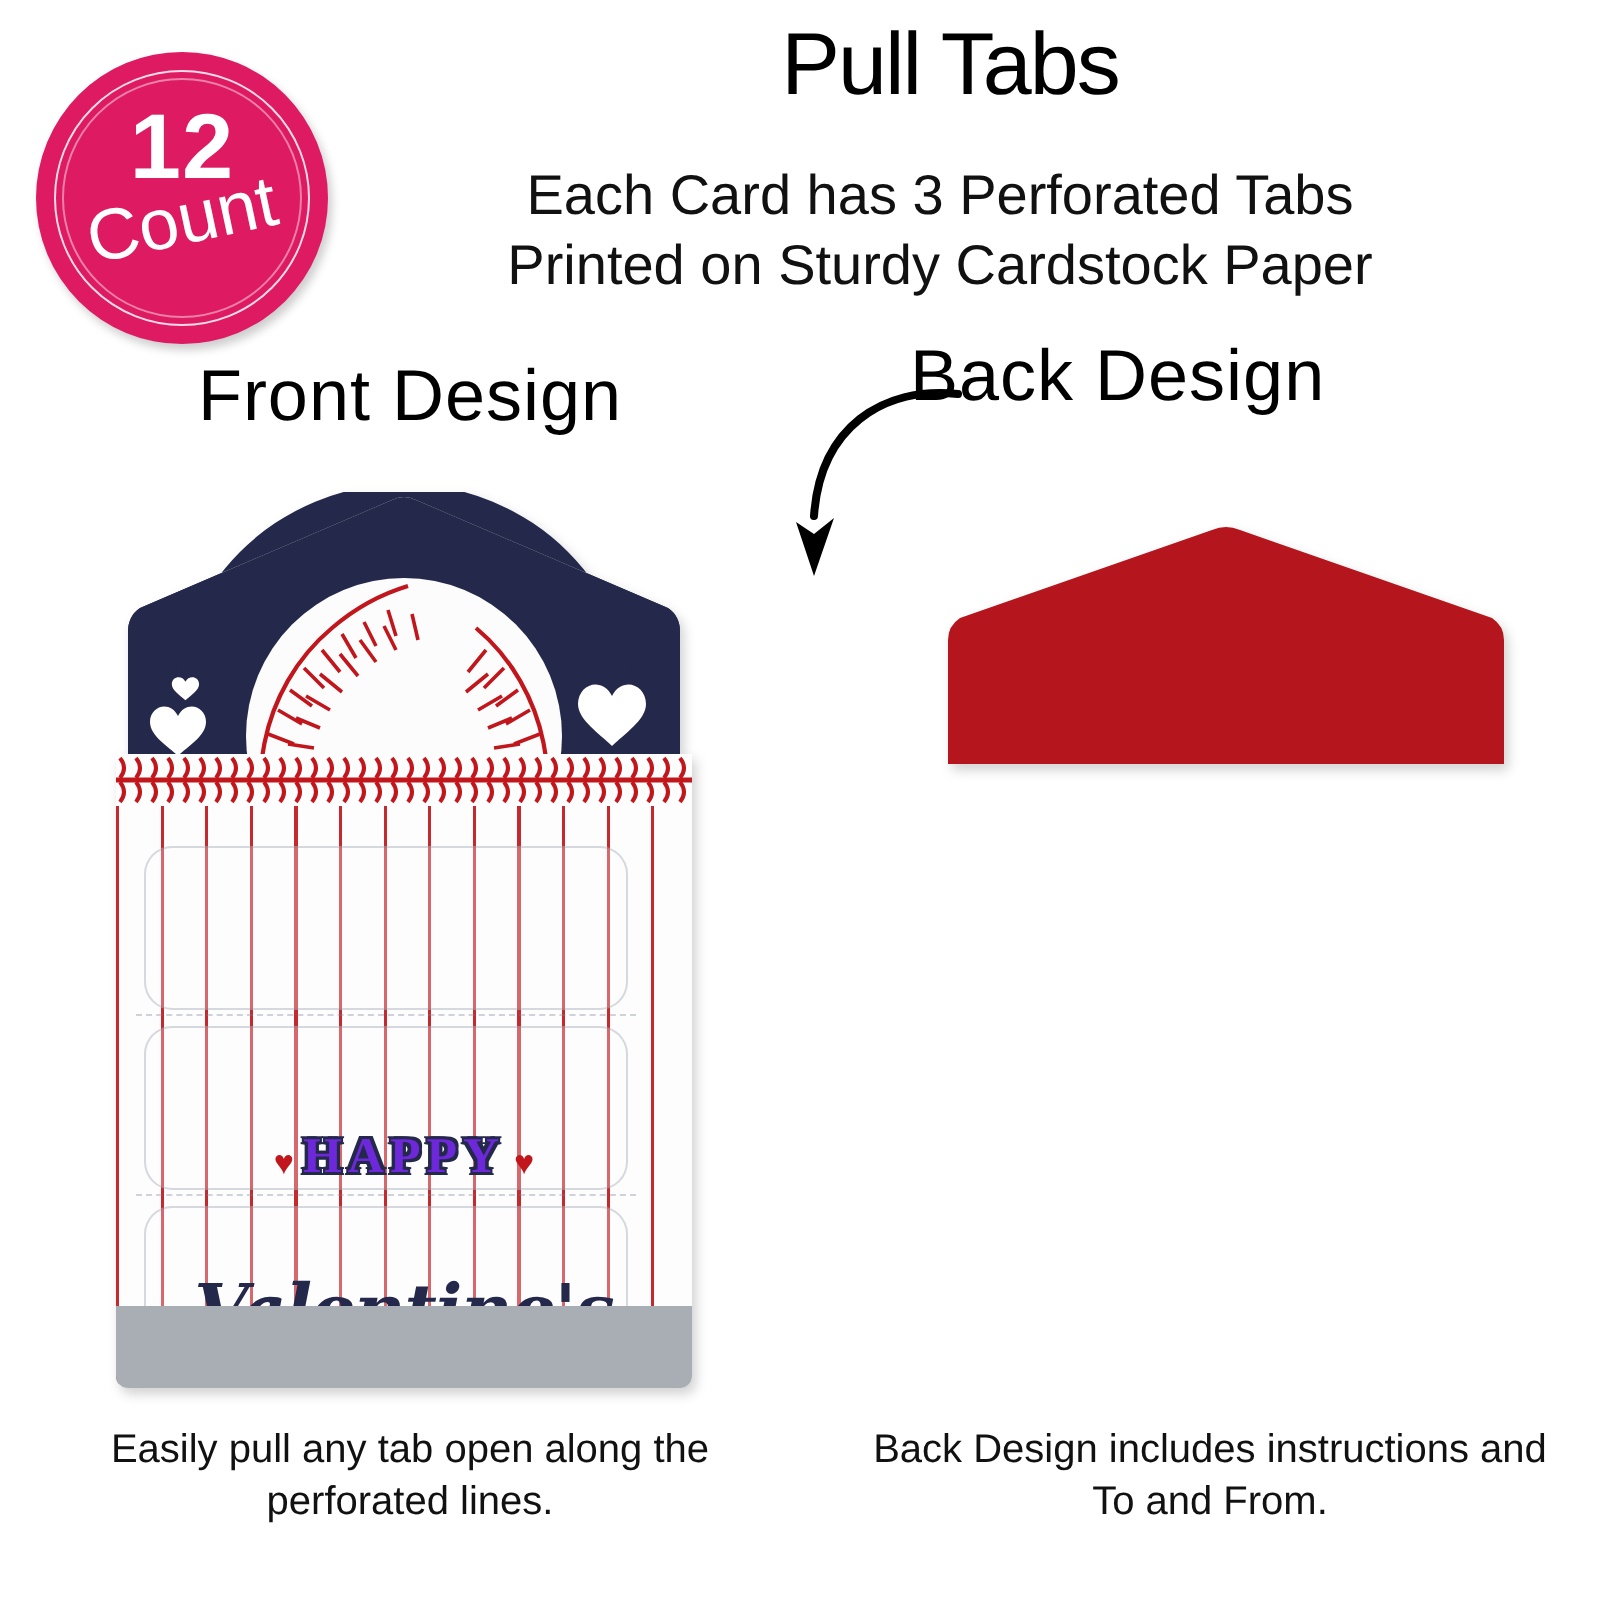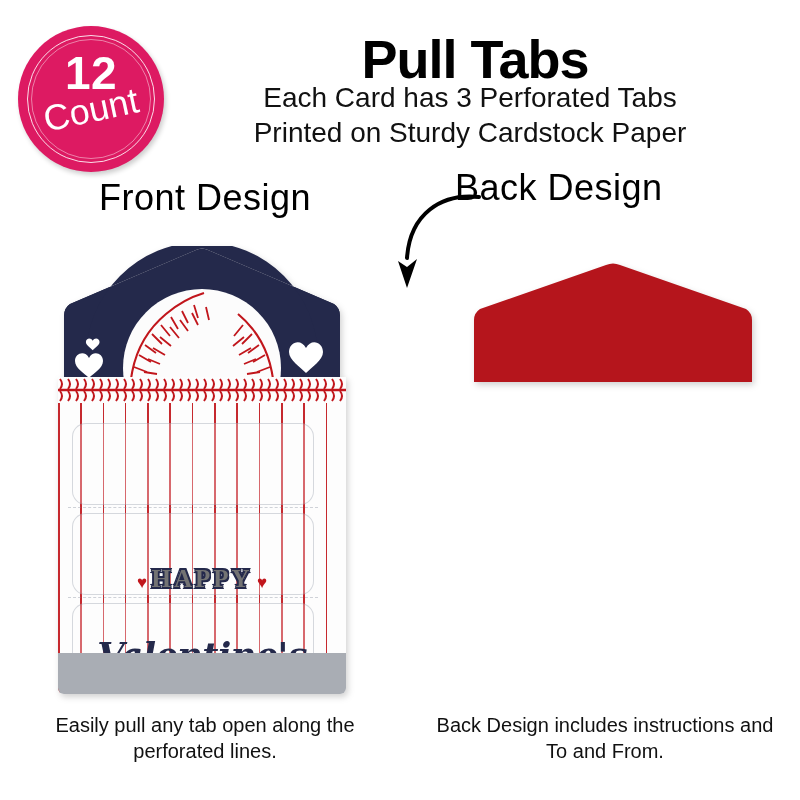--- a/index.html
+++ b/index.html
@@ -27,22 +27,22 @@
     font-size:46px;line-height:46px;font-weight:700;letter-spacing:.5px;
   }
   #badge-count{
     position:absolute;left:0;right:0;top:64px;text-align:center;color:#fff;
     font-size:36px;line-height:40px;font-weight:400;
     transform:rotate(-12deg);
   }
 
   
   #headline{
-    position:absolute;left:170px;top:30px;width:610px;text-align:center;
-    font-size:54px;line-height:58px;font-weight:bold;color:#000;letter-spacing:-1px;
+    position:absolute;left:170px;top:4px;width:610px;text-align:center;
+    font-size:44px;line-height:58px;font-weight:normal;color:#000;letter-spacing:-1px;
   }
   #sub1,#sub2{
     position:absolute;left:150px;width:640px;text-align:center;color:#111;
     font-size:28px;line-height:31px;
   }
   #sub1{top:82px;}
   #sub2{top:117px;}
 
   
   .section-title{
@@ -98,21 +98,21 @@
       repeating-linear-gradient(0deg,rgba(0,0,0,.05) 0px,rgba(0,0,0,.05) 1px,transparent 1px,transparent 21px),
       repeating-linear-gradient(90deg,rgba(0,0,0,.05) 0px,rgba(0,0,0,.05) 1px,transparent 1px,transparent 21px);
   }
   
   #happy-line{
     position:absolute;left:0;top:188px;width:288px;text-align:center;
     white-space:nowrap;
   }
   #happy-text{
     font-family:"Liberation Serif",serif;font-weight:bold;font-size:25px;
-    letter-spacing:3px;color:#737373;
+    letter-spacing:3px;color:#6d28d9;
     -webkit-text-stroke:2px #24294b;paint-order:stroke fill;
     text-shadow:
       -1.6px -1.6px 0 #24294b, 1.6px -1.6px 0 #24294b,
       -1.6px  1.6px 0 #24294b, 1.6px  1.6px 0 #24294b;
   }
   #valentines-line{
     position:absolute;left:0;top:258px;width:288px;text-align:center;white-space:nowrap;
   }
   #valentines-text{
     font-family:"DejaVu Serif",serif;font-style:italic;font-weight:bold;

